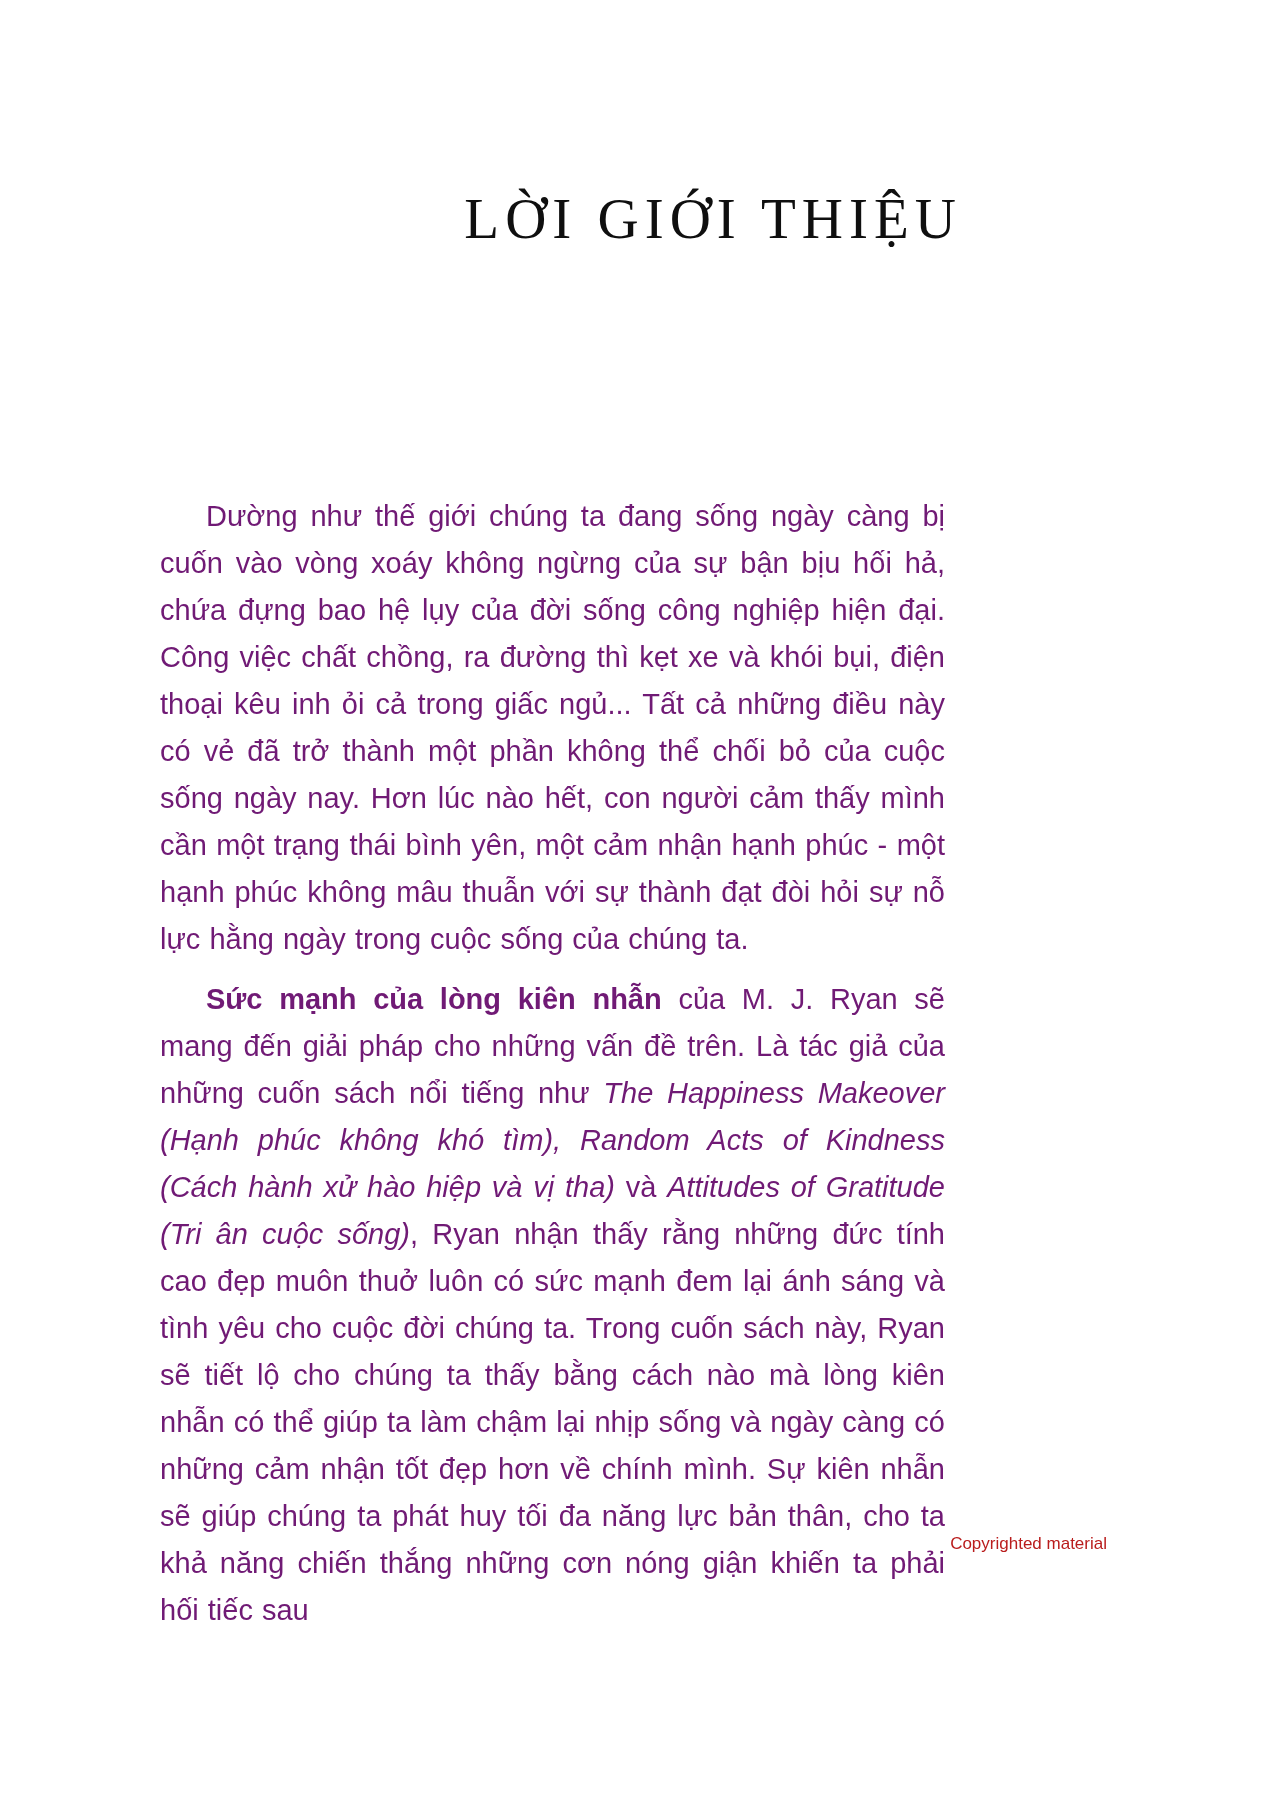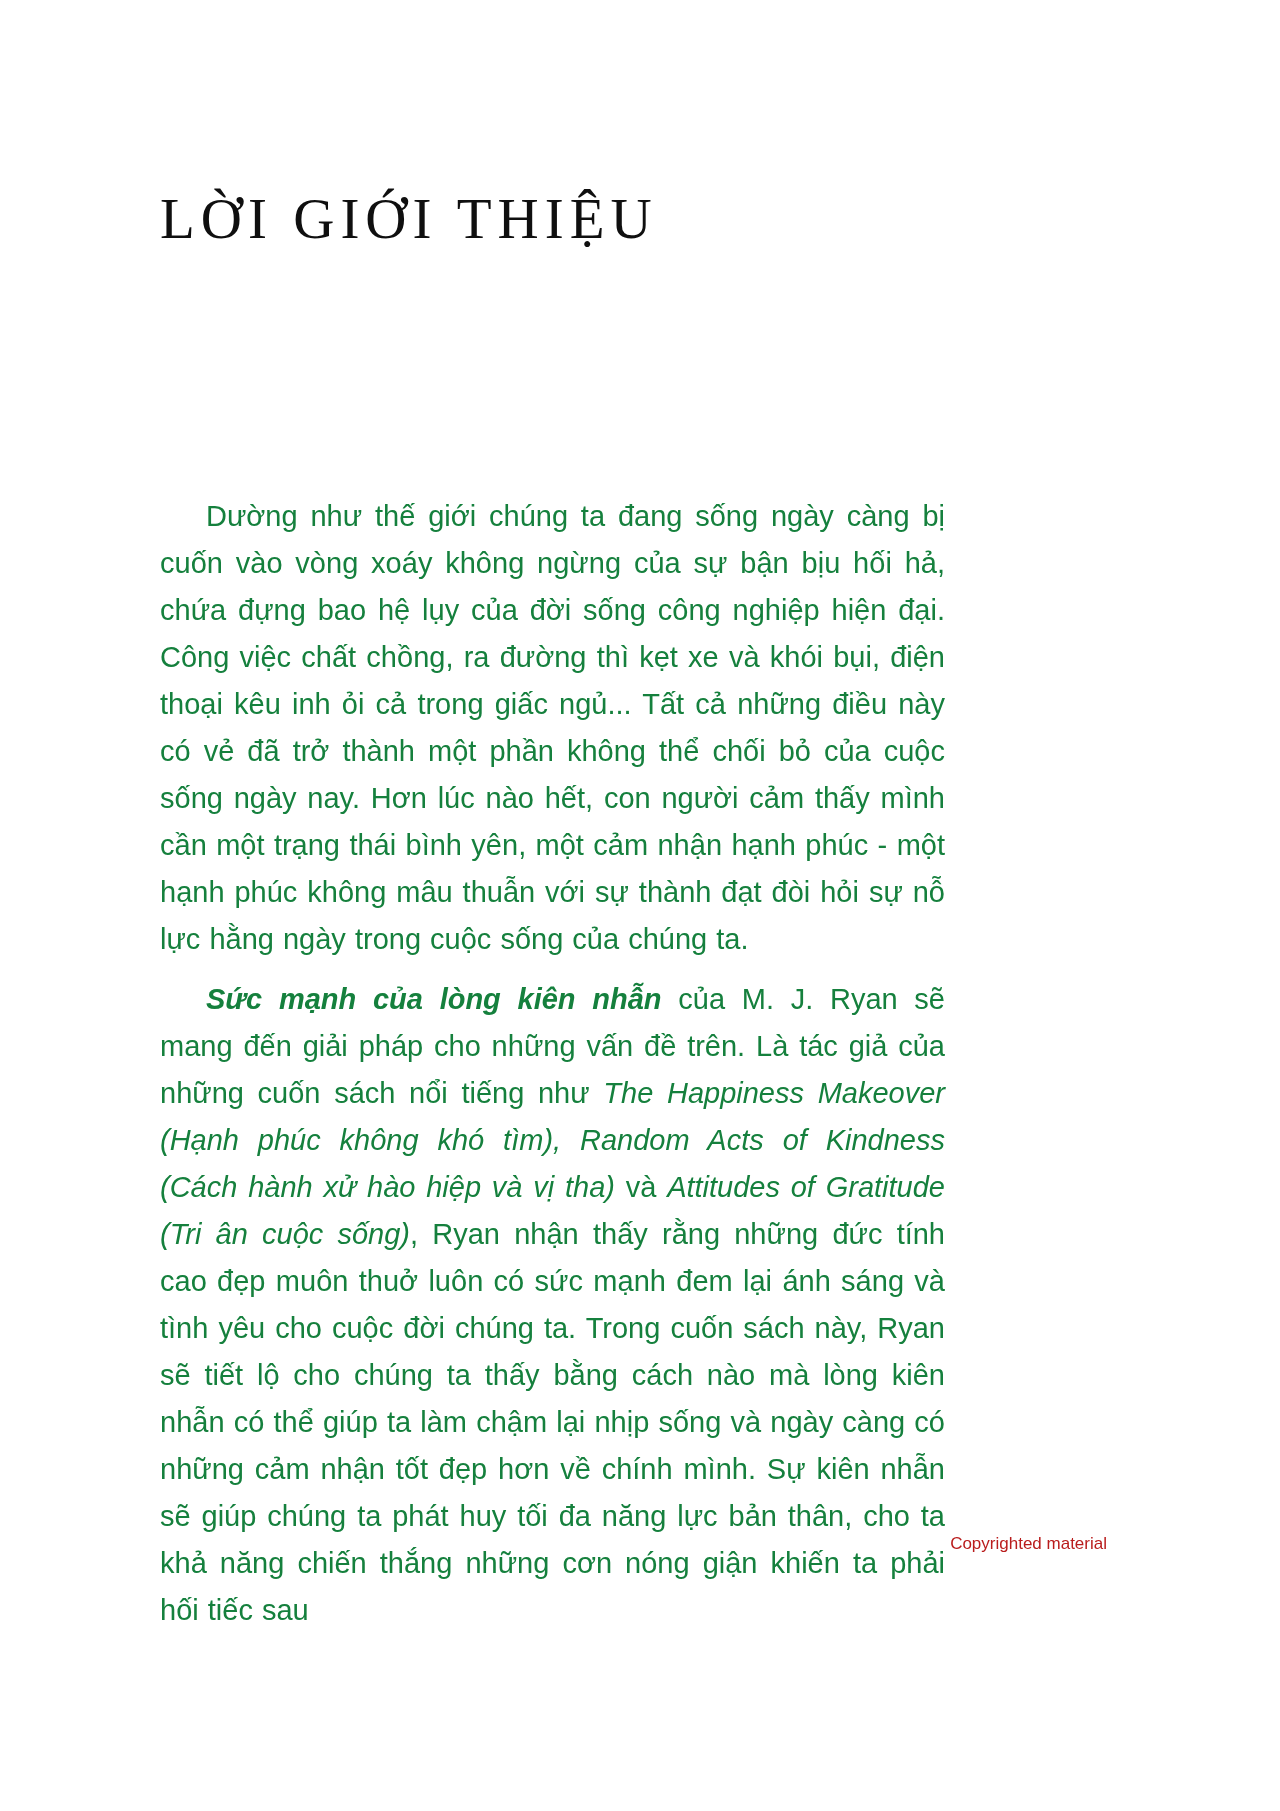--- a/index.html
+++ b/index.html
@@ -17,49 +17,48 @@
   }
   .content {
     position: absolute;
     left: 160px;
     top: 0;
     width: 802px;
   }
   .title {
     margin: 0;
     padding-top: 188px;
-    text-align: left;
+    text-align: right;
     font-family: "Liberation Serif", serif;
     font-weight: 400;
     font-size: 57px;
     letter-spacing: 6px;
     color: #0f0f0f;
     line-height: 1.1;
   }
   .body-text {
     margin-top: 242px;
   }
   .para {
     margin: 0 17px 13px 0;
     font-size: 29px;
     line-height: 47px;
     text-align: justify;
     text-indent: 46px;
-    color: #15803d;
+    color: #701a75;
     word-spacing: 1px;
   }
   .seg-normal {
     font-style: normal;
     font-weight: normal;
   }
   .seg-italic {
     font-style: italic;
   }
   .seg-bold-italic {
-    font-style: italic;
     font-weight: bold;
   }
   .copyright {
     position: absolute;
     top: 1534px;
     right: 173px;
     font-size: 17px;
     color: #b91c1c;
     font-family: "Liberation Sans", sans-serif;
   }

